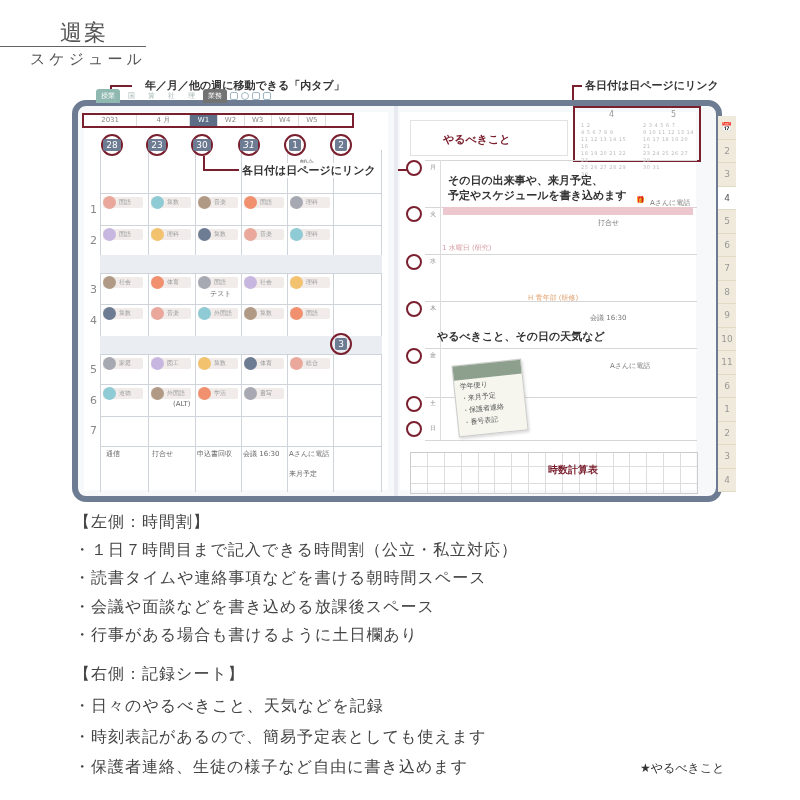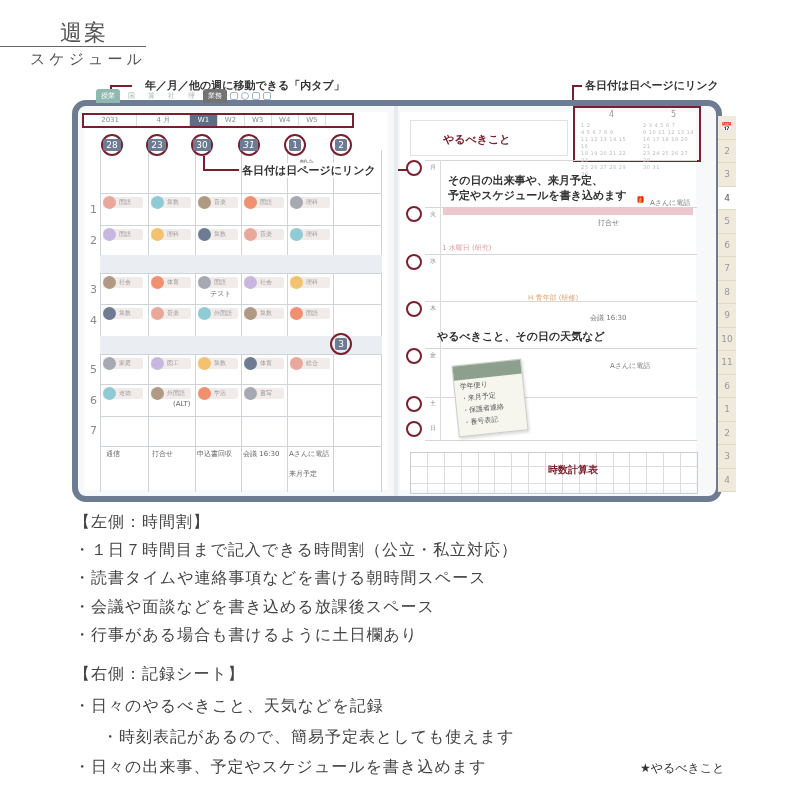--- a/index.html
+++ b/index.html
@@ -418,15 +418,15 @@
     <div>4</div>
   </div>
 
 <div class="desc" style="top:512px;">【左側：時間割】</div>
 <div class="desc" style="top:540px;">・１日７時間目まで記入できる時間割（公立・私立対応）</div>
 <div class="desc" style="top:568px;">・読書タイムや連絡事項などを書ける朝時間スペース</div>
 <div class="desc" style="top:597px;">・会議や面談などを書き込める放課後スペース</div>
 <div class="desc" style="top:625px;">・行事がある場合も書けるように土日欄あり</div>
 <div class="desc" style="top:664px;">【右側：記録シート】</div>
 <div class="desc" style="top:696px;">・日々のやるべきこと、天気などを記録</div>
-<div class="desc" style="top:727px;margin-left:28px;">・時刻表記があるので、簡易予定表としても使えます</div>
-<div class="desc" style="top:757px;">・日々の出来事、予定やスケジュールを書き込めます</div>
+<div class="desc" style="top:727px;">・時刻表記があるので、簡易予定表としても使えます</div>
+<div class="desc" style="top:757px;">・保護者連絡、生徒の様子など自由に書き込めます</div>
 <div class="star">★やるべきこと</div>
 
 </body></html>

